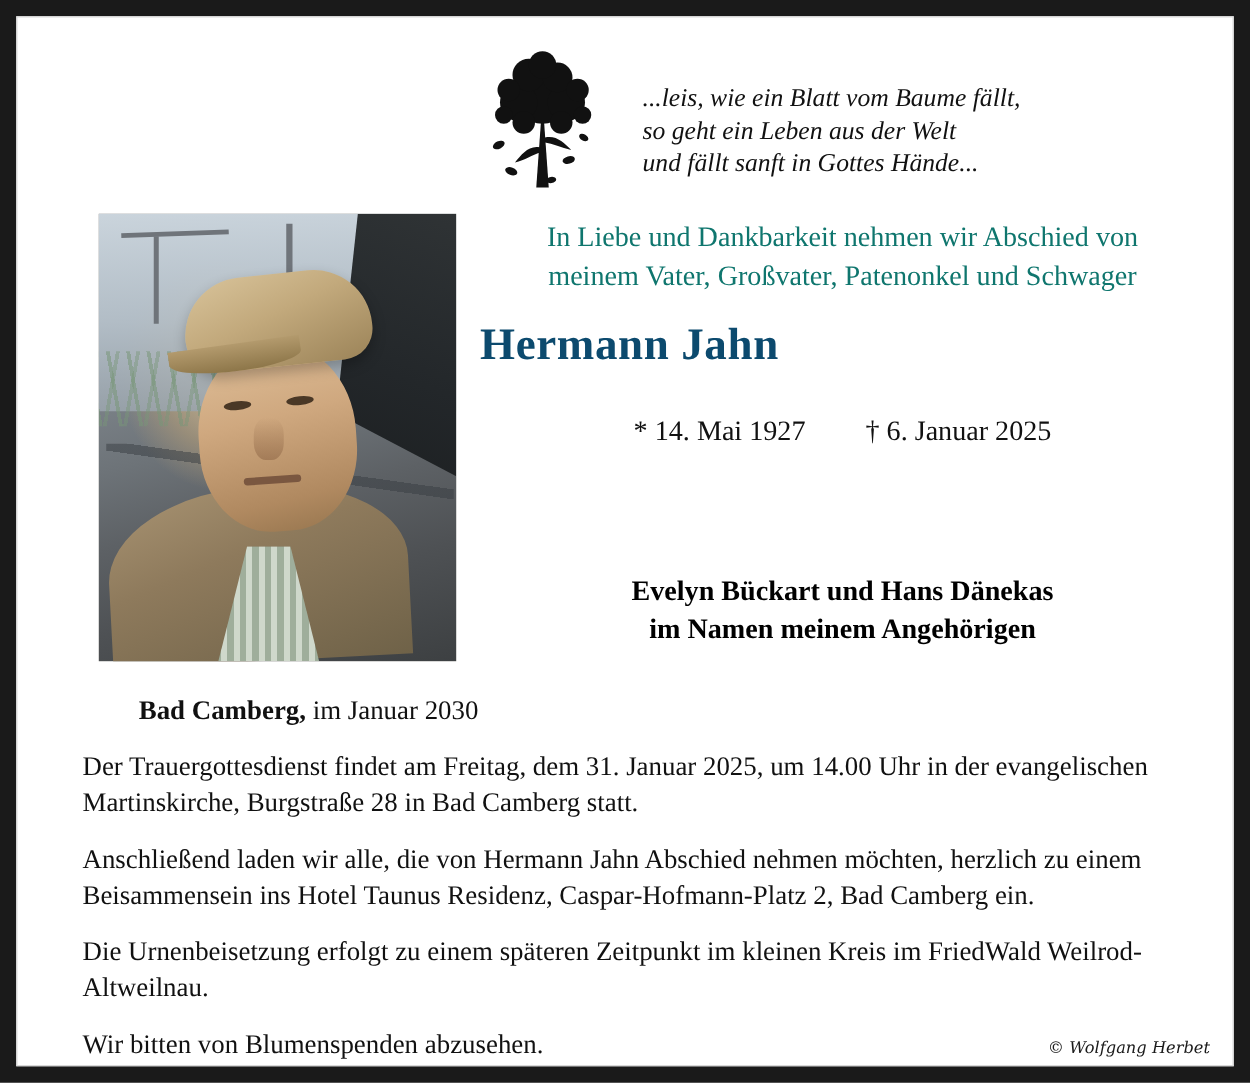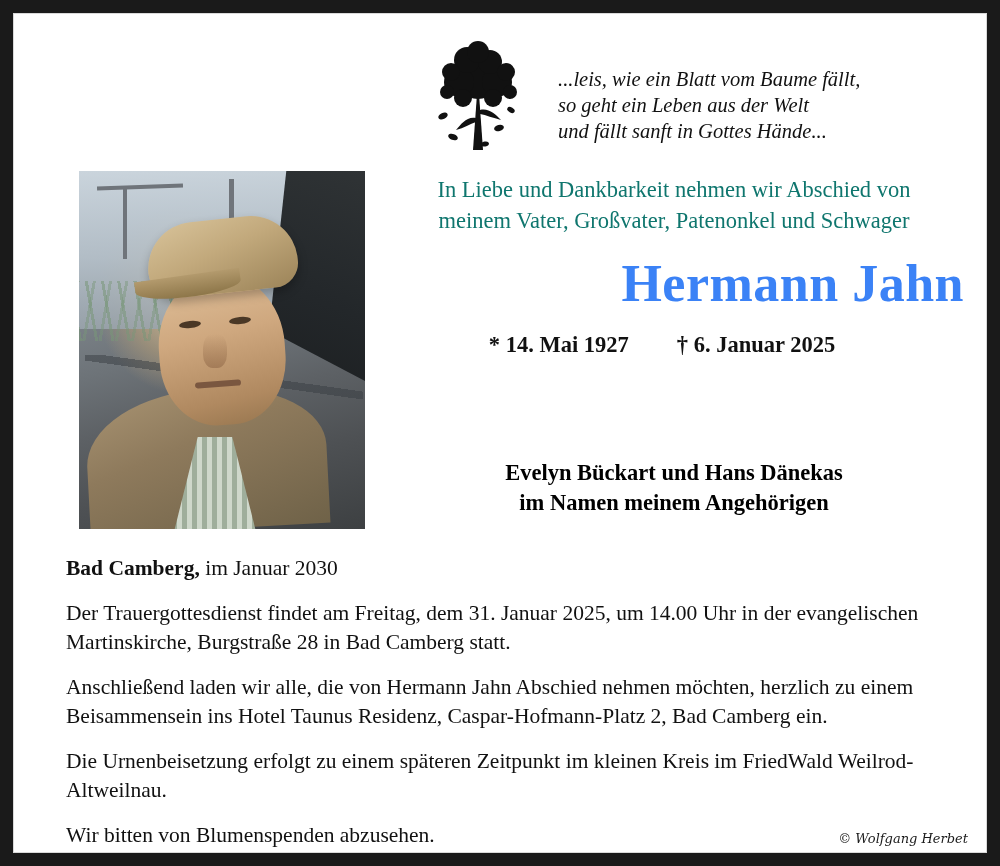--- a/index.html
+++ b/index.html
@@ -15,21 +15,20 @@
   }
   .obituary {
     position: absolute;
     left: 13px;
     top: 13px;
     width: 974px;
     height: 840px;
     background: #ffffff;
     box-sizing: border-box;
     border: 1px solid #d9d9d9;
-    padding-left: 44px;
   }
 
   
   .top-area {
     position: relative;
     height: 150px;
   }
   .tree-icon {
     position: absolute;
     left: 365px;
@@ -162,35 +161,34 @@
     text-align: center;
     font-size: 22.5px;
     line-height: 31px;
     color: #0f766e;
   }
   .name {
     position: absolute;
     left: 370px;
     top: 240px;
     width: 580px;
-    text-align: right;
-    font-size: 52px;
+    text-align: left;
+    font-size: 36px;
     font-weight: bold;
     letter-spacing: 0.5px;
-    color: #3b82f6;
+    color: #0c4a6e;
   }
   .dates {
     position: absolute;
-    left: 358px;
+    left: 370px;
     top: 318px;
     width: 580px;
     text-align: center;
     font-size: 22.5px;
     color: #111111;
-    font-weight: bold;
   }
   .dates .birth { margin-right: 48px; }
   .memorial {
     position: absolute;
     left: 370px;
     top: 378px;
     width: 580px;
     text-align: center;
     font-size: 22.5px;
     line-height: 31px;
@@ -212,21 +210,21 @@
   .bottom {
     position: absolute;
     left: 52px;
     top: 540px;
     width: 880px;
     font-size: 21.5px;
     line-height: 29px;
     color: #111111;
   }
   .place-line { margin-bottom: 16px; }
-  .place-line b { font-weight: bold; }
+  .place-line b { font-weight: bold; margin-left: 45px; }
   .para { margin-bottom: 16px; }
 
   .credit {
     position: absolute;
     right: 18px;
     bottom: 6px;
     font-size: 13px;
     font-style: italic;
     color: #1a1a1a;
     font-family: "DejaVu Serif", serif;

